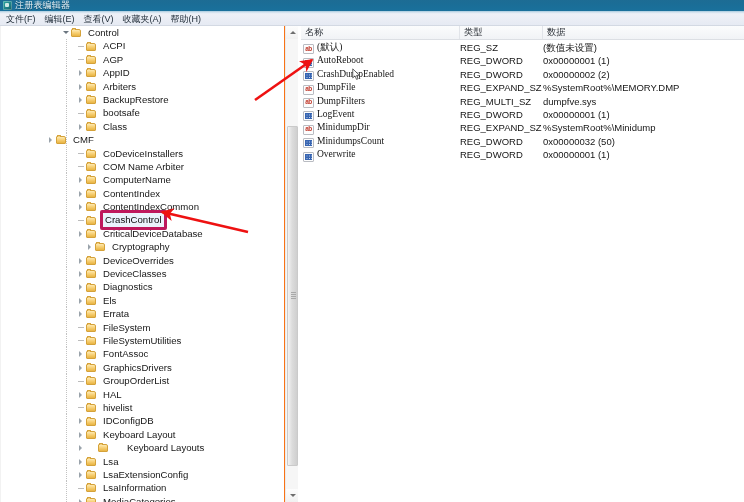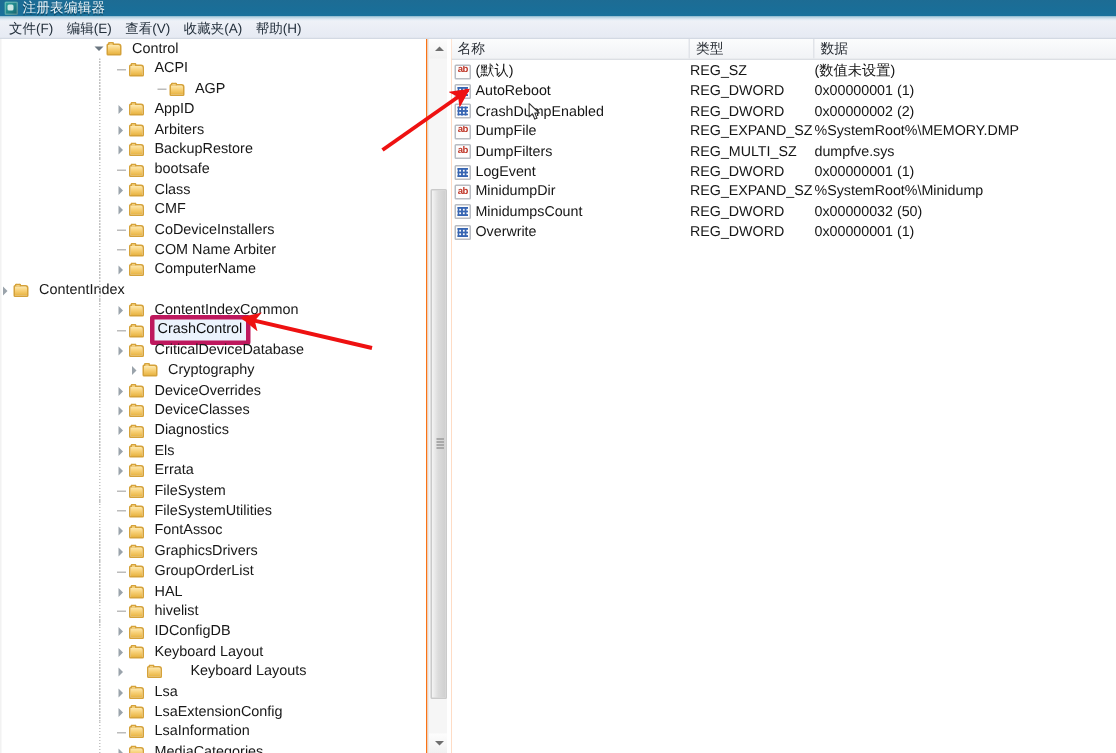--- a/index.html
+++ b/index.html
@@ -318,22 +318,23 @@
   .cell {
     font-size: 9.5px;
     color: #151515;
     line-height: 13.4px;
     box-sizing: border-box;
     overflow: hidden;
   }
   .cell.c-name {
     width: 159px;
     display: flex;
-    align-items: center;
+    align-items: flex-end;
     padding-left: 2px;
+    font-family: Liberation Serif, serif;
   }
   .cell.c-type { width: 83px; }
   .cell.c-data { width: 201px; }
 
   .val-icon {
     width: 11px; height: 10px;
     flex: 0 0 auto;
     margin-right: 3px;
     border: 1px solid #b9bcc2;
     background: #fdfdfd;
@@ -413,21 +414,21 @@
             <div class="expander open"></div>
             <div class="folder"></div>
             <span class="tree-label">Control</span>
           </div>
           <div class="tree-row" style="padding-left: 77px;">
             <div class="vline" style="left: 66px;"></div>
             <div class="dash"></div>
             <div class="folder"></div>
             <span class="tree-label">ACPI</span>
           </div>
-          <div class="tree-row" style="padding-left: 104px;">
+          <div class="tree-row" style="padding-left: 77px;">
             <div class="vline" style="left: 66px;"></div>
             <div class="dash"></div>
             <div class="folder"></div>
             <span class="tree-label">AGP</span>
           </div>
           <div class="tree-row" style="padding-left: 77px;">
             <div class="vline" style="left: 66px;"></div>
             <div class="expander has"></div>
             <div class="folder"></div>
             <span class="tree-label">AppID</span>
@@ -449,21 +450,21 @@
             <div class="dash"></div>
             <div class="folder"></div>
             <span class="tree-label">bootsafe</span>
           </div>
           <div class="tree-row" style="padding-left: 77px;">
             <div class="vline" style="left: 66px;"></div>
             <div class="expander has"></div>
             <div class="folder"></div>
             <span class="tree-label">Class</span>
           </div>
-          <div class="tree-row" style="padding-left: 77px;">
+          <div class="tree-row" style="padding-left: 47px;">
             <div class="vline" style="left: 66px;"></div>
             <div class="expander has"></div>
             <div class="folder"></div>
             <span class="tree-label">CMF</span>
           </div>
           <div class="tree-row" style="padding-left: 77px;">
             <div class="vline" style="left: 66px;"></div>
             <div class="dash"></div>
             <div class="folder"></div>
             <span class="tree-label">CoDeviceInstallers</span>
@@ -473,21 +474,21 @@
             <div class="dash"></div>
             <div class="folder"></div>
             <span class="tree-label">COM Name Arbiter</span>
           </div>
           <div class="tree-row" style="padding-left: 77px;">
             <div class="vline" style="left: 66px;"></div>
             <div class="expander has"></div>
             <div class="folder"></div>
             <span class="tree-label">ComputerName</span>
           </div>
-          <div class="tree-row" style="">
+          <div class="tree-row" style="padding-left: 77px;">
             <div class="vline" style="left: 66px;"></div>
             <div class="expander has"></div>
             <div class="folder"></div>
             <span class="tree-label">ContentIndex</span>
           </div>
           <div class="tree-row" style="padding-left: 77px;">
             <div class="vline" style="left: 66px;"></div>
             <div class="expander has"></div>
             <div class="folder"></div>
             <span class="tree-label">ContentIndexCommon</span>

